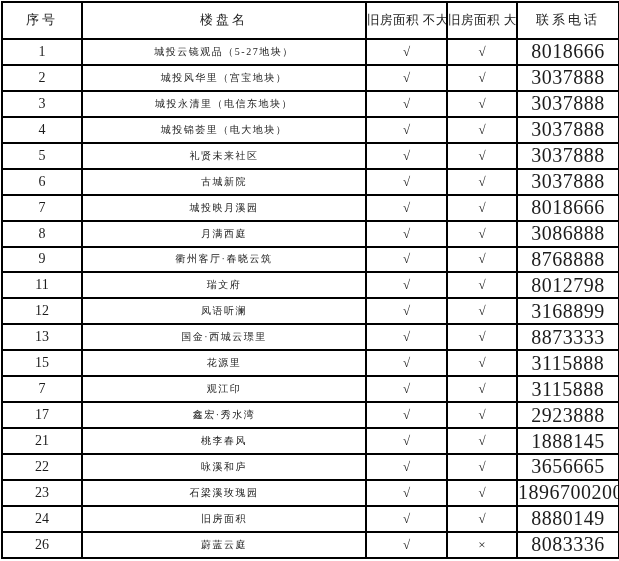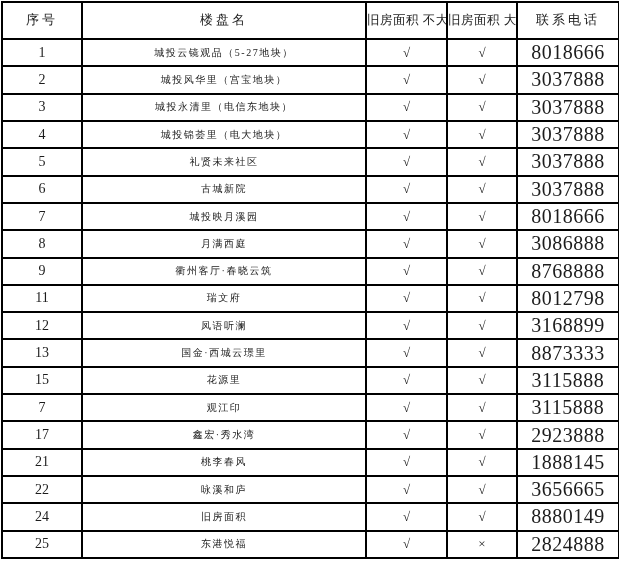--- a/index.html
+++ b/index.html
@@ -218,32 +218,39 @@
   </tr>
 
   <tr>
     <td class="c-no">22</td>
     <td class="c-name">咏溪和庐</td>
     <td class="c-mark">√</td>
     <td class="c-mark">√</td>
     <td class="c-phone">3656665</td>
   </tr>
 
+  <tr>
+    <td class="c-no">23</td>
+    <td class="c-name">石梁溪玫瑰园</td>
+    <td class="c-mark">√</td>
+    <td class="c-mark">√</td>
+    <td class="c-phone">18967002006</td>
+  </tr>
 
   <tr>
     <td class="c-no">24</td>
     <td class="c-name">旧房面积</td>
     <td class="c-mark">√</td>
     <td class="c-mark">√</td>
     <td class="c-phone">8880149</td>
   </tr>
 
-  <tr>
-    <td class="c-no">25</td>
-    <td class="c-name">东港悦福</td>
+
+  <tr>
+    <td class="c-no">26</td>
+    <td class="c-name">蔚蓝云庭</td>
     <td class="c-mark">√</td>
     <td class="c-mark">×</td>
-    <td class="c-phone">2824888</td>
-  </tr>
-
+    <td class="c-phone">8083336</td>
+  </tr>
 </tbody>
   </table>
 </div>
 
 </body></html>

